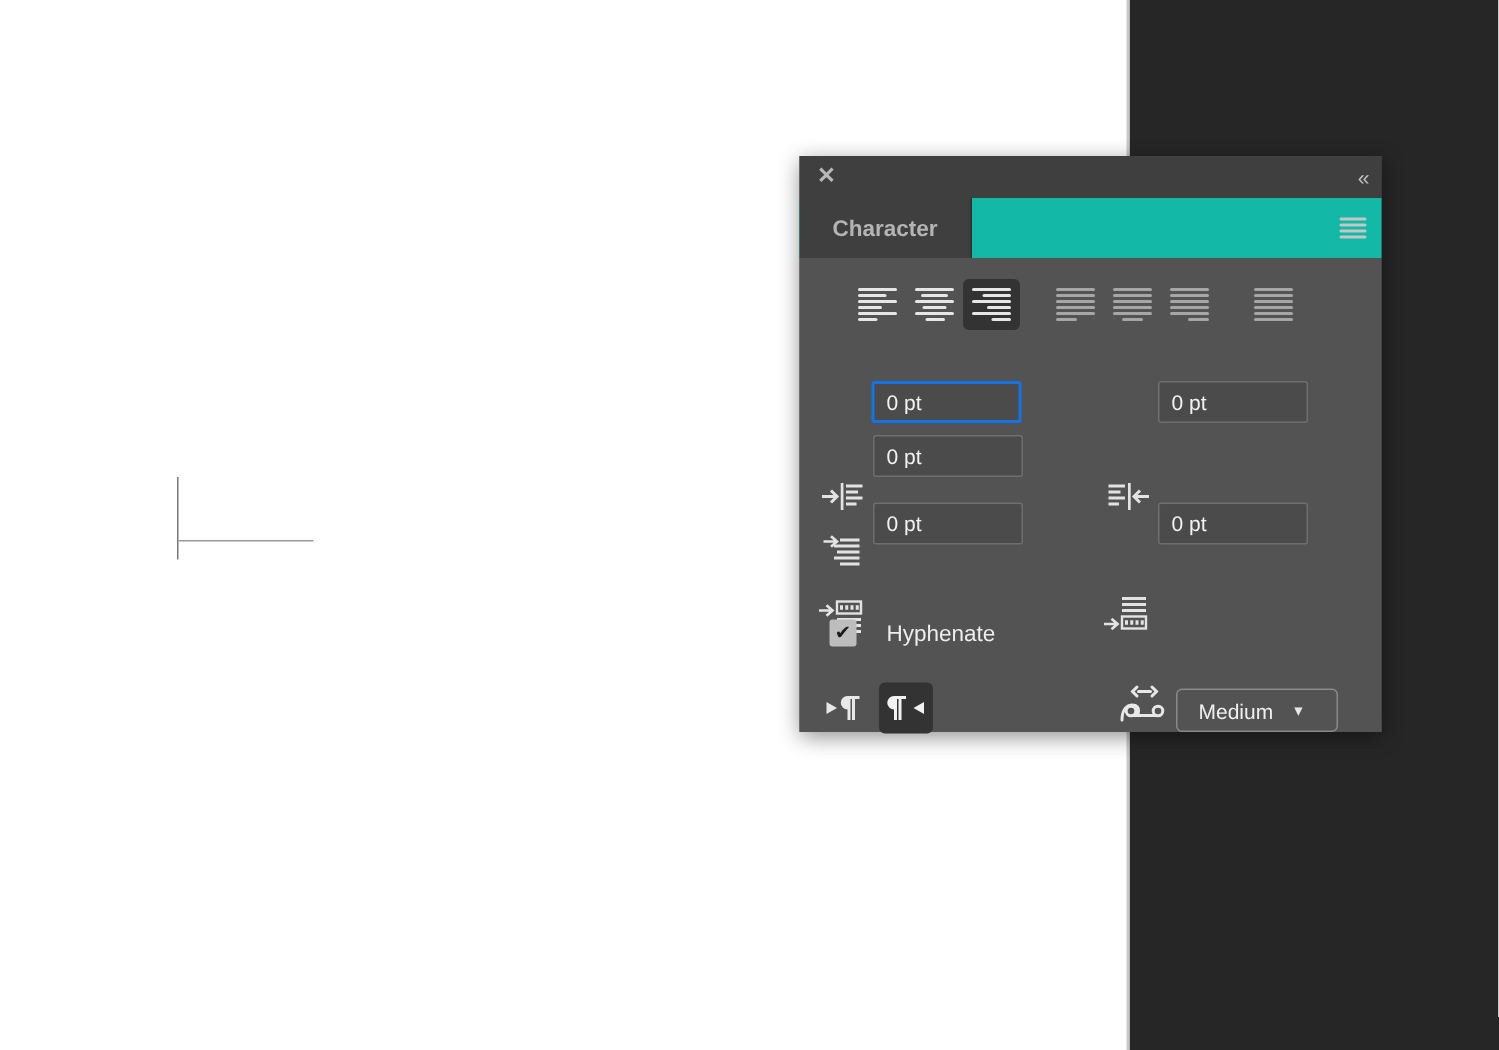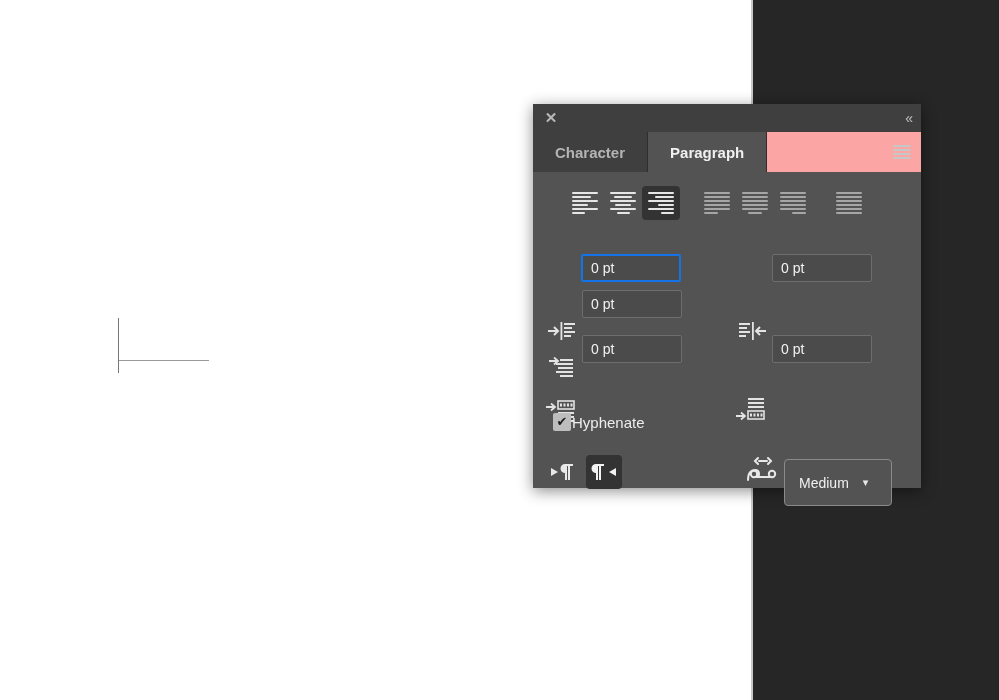--- a/index.html
+++ b/index.html
@@ -106,21 +106,21 @@
     font-size: 14px;
     line-height: 20px;
     letter-spacing: -2px;
     cursor: pointer;
   }
 
   
   .panel-tabs {
     position: relative;
     height: 40px;
-    background: #fca5a5;
+    background: #14b8a6;
     display: flex;
     align-items: stretch;
   }
   .panel-tab {
     display: flex;
     align-items: center;
     justify-content: center;
     padding: 0 22px;
     font-size: 15px;
     font-weight: bold;
@@ -244,21 +244,21 @@
   .dir-btn.selected {
     background: #333333;
   }
   #spacing-icon {
     position: absolute;
     left: 743px;
     top: 0;
   }
   .dropdown {
     position: absolute;
-    height: 47px;
+    height: 29px;
     background: #535353;
     border: 1px solid #8a8a8a;
     border-radius: 4px;
     display: flex;
     align-items: center;
     padding: 0 10px 0 14px;
     color: #f0f0f0;
     font-size: 14px;
     cursor: pointer;
     box-sizing: border-box;
@@ -285,21 +285,21 @@
     border-radius: 2px;
     display: flex;
     align-items: center;
     justify-content: center;
     color: #1c1c1c;
     font-size: 13px;
     line-height: 18px;
     flex: 0 0 auto;
   }
   #hyphenate-label {
-    margin-left: 1px;
+    margin-left: 20px;
     color: #ededed;
     font-size: 15px;
   }
 
   svg { display: block; }
 </style>
 </head>
 <body>
 
 <div id="workspace">
@@ -315,21 +315,20 @@
 
   <div id="paragraph-panel">
 
     <div class="panel-titlebar">
       <div class="titlebar-close">✕</div>
       <div class="titlebar-collapse">«</div>
     </div>
 
     <div class="panel-tabs">
       <div class="panel-tab inactive">Character</div>
-      <div class="panel-tab active">Paragraph</div>
       <div class="panel-menu-btn">
         <i></i>
         <i></i>
         <i></i>
         <i></i>
       </div>
     </div>
 
     <div class="panel-body">
 

